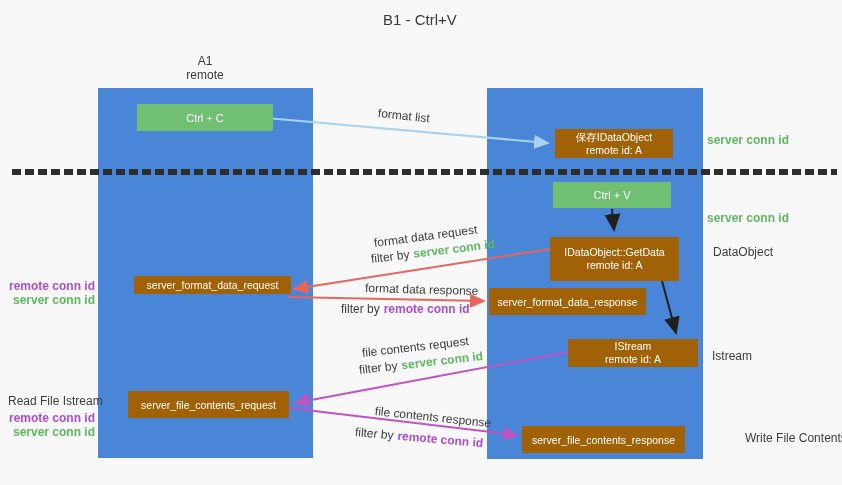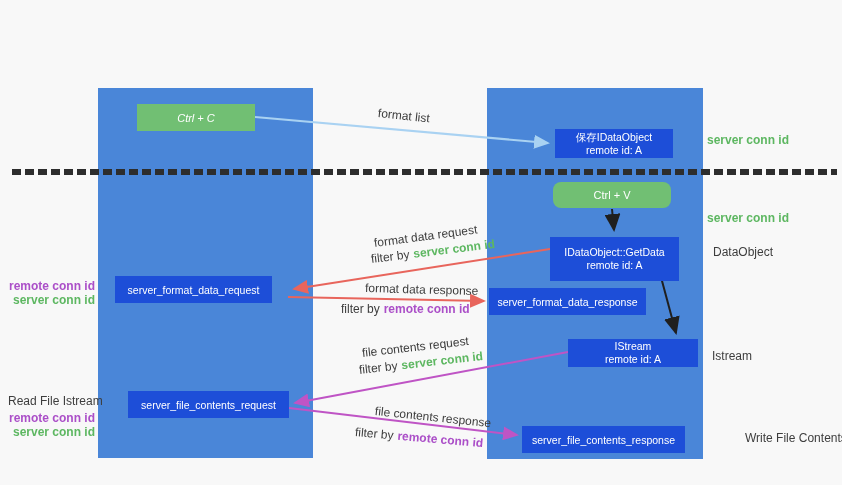--- a/index.html
+++ b/index.html
@@ -28,37 +28,42 @@
     position:absolute;left:12px;top:169px;width:825px;height:6px;
     background:repeating-linear-gradient(to right,#2d2d2d 0 9px,transparent 9px 13px);
   }
   .node{
     position:absolute;display:flex;flex-direction:column;
     align-items:center;justify-content:center;
     color:#ffffff;text-align:center;white-space:nowrap;
   }
   .node .l{line-height:13px;font-size:10.5px;}
   .green{background:#71bf73;font-size:11px;}
-  .orange{background:#1d4ed8;font-size:10.5px;}
+  .orange{background:#a16207;font-size:10.5px;}
   .lbl{position:absolute;font-size:12px;color:#3d3d3d;white-space:nowrap;}
   .rot{transform-origin:0 50%;}
   .gtx{color:#5db761;font-weight:bold;}
   .ptx{color:#ab4fc8;font-weight:bold;}
   .right-align{width:95px;left:0;text-align:right;}
   .gap{margin-right:4px;}
   svg.arrows{position:absolute;inset:0;pointer-events:none;}
 </style>
 </head>
 <body>
 
 <div class="stage">
 
   <div class="title">
+    <div>B1 - Ctrl+V</div>
   </div>
 
+  <div class="lane-header" style="left:150px;">
+    <div>A1</div>
+    <div>remote</div>
+  </div>
 
   <div class="lane lane-left"></div>
   <div class="lane lane-right"></div>
 
   <div class="divider"></div>
 
   <svg class="arrows" width="842" height="485" viewBox="0 0 842 485">
     <defs>
       <marker id="mblue" markerWidth="9" markerHeight="7" refX="7" refY="3.5" orient="auto">
           <path d="M0,0 L8,3.5 L0,7 z" fill="#a9d2f2"></path>
@@ -75,39 +80,39 @@
     </defs>
     <line x1="255" y1="117" x2="548" y2="143" stroke="#a9d2f2" stroke-width="2" marker-end="url(#mblue)"></line>
     <line x1="612" y1="209" x2="614" y2="230" stroke="#1f1f1f" stroke-width="2" marker-end="url(#mblack)"></line>
     <line x1="550" y1="249" x2="294" y2="289" stroke="#e8655c" stroke-width="2" marker-end="url(#mred)"></line>
     <line x1="288" y1="297" x2="484" y2="301" stroke="#e8655c" stroke-width="2" marker-end="url(#mred)"></line>
     <line x1="658" y1="266" x2="676" y2="333" stroke="#1f1f1f" stroke-width="2" marker-end="url(#mblack)"></line>
     <line x1="568" y1="352" x2="295" y2="403" stroke="#bf54c5" stroke-width="2" marker-end="url(#mmag)"></line>
     <line x1="289" y1="408" x2="517" y2="435" stroke="#bf54c5" stroke-width="2" marker-end="url(#mmag)"></line>
   </svg>
 
-  <div class="node green" style="left:137px;top:104px;width:118px;height:27px;font-style:italic;">
+  <div class="node green" style="left:137px;top:104px;width:136px;height:27px;">
     <span>Ctrl + C</span>
   </div>
 
   <div class="node orange" style="left:555px;top:129px;width:118px;height:29px;">
     <span class="l">保存IDataObject</span>
     <span class="l">remote id: A</span>
   </div>
 
-  <div class="node green" style="left:553px;top:182px;width:118px;height:26px;border-radius:8px;">
+  <div class="node green" style="left:553px;top:182px;width:118px;height:26px;">
     <span>Ctrl + V</span>
   </div>
 
   <div class="node orange" style="left:550px;top:237px;width:129px;height:44px;">
     <span class="l">IDataObject::GetData</span>
     <span class="l">remote id: A</span>
   </div>
 
-  <div class="node orange" style="left:115px;top:276px;width:157px;height:27px;">
+  <div class="node orange" style="left:134px;top:276px;width:157px;height:18px;">
     <span>server_format_data_request</span>
   </div>
 
   <div class="node orange" style="left:489px;top:288px;width:157px;height:27px;">
     <span>server_format_data_response</span>
   </div>
 
   <div class="node orange" style="left:568px;top:339px;width:130px;height:28px;">
     <span class="l">IStream</span>
     <span class="l">remote id: A</span>

